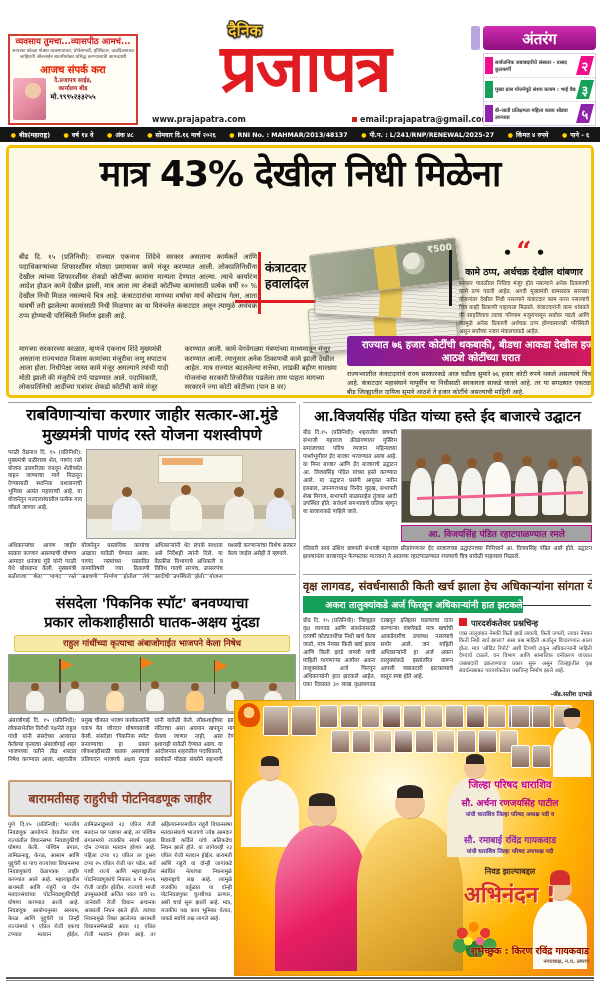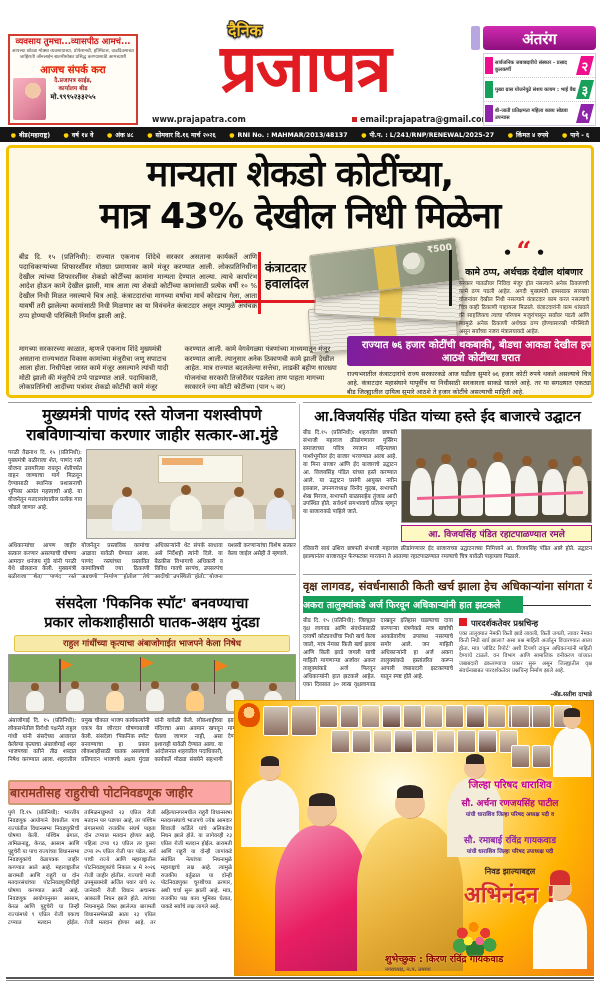--- a/index.html
+++ b/index.html
@@ -89,43 +89,43 @@
   .a1 .lc{width:74px;flex:0 0 auto;}
   .a1 .photo{flex:1;height:88px;margin-left:4px;}
   .a1 .bcols{margin-top:3px;column-count:4;column-gap:5px;height:42px;overflow:hidden;}
   
   .a2{left:303px;top:402px;width:289px;border-top:1px solid #999;padding-top:3px;}
   .a2 .hl1{font-size:14px;white-space:nowrap;overflow:hidden;}
   .a2 .row{display:flex;margin-top:4px;}
   .a2 .lc{width:94px;flex:0 0 auto;}
   .a2 .pr{flex:1;margin-left:4px;}
   .a2 .photo{height:92px;}
-  .a2 .cap{margin-top:2px;background:#fef9c3;border:1.5px solid #b4108f;color:#8e0f7e;font-weight:800;font-size:9px;text-align:center;padding:1px 10px;}
+  .a2 .cap{margin-top:2px;background:#a3a3a3;border:1.5px solid #b4108f;color:#8e0f7e;font-weight:800;font-size:9px;text-align:center;padding:1px 10px;}
   .a2 .below{margin-top:3px;height:30px;overflow:hidden;}
   
   .a3{left:8px;top:574px;width:288px;border-top:1px solid #999;padding-top:19px;}
   .a3 .hl1{font-size:14.5px;line-height:1.3;}
   .a3 .sub{margin:3px 6px 2px;background:#f7eaa8;border:1px solid #e2c449;color:#8a1a0f;font-weight:800;font-size:8.6px;text-align:center;border-radius:2px;padding:1.5px 0;}
   .a3 .photo{height:58px;}
   .a3 .bcols{margin-top:3px;column-count:4;column-gap:5px;height:86px;overflow:hidden;}
   
   .a4{left:303px;top:574px;width:289px;border-top:1px solid #999;padding-top:3px;}
   .a4 .hl1{font-size:11.3px;white-space:nowrap;overflow:hidden;color:#4a2408;}
-  .a4 .sub{margin-top:3px;width:76%;background:#17a05a;color:#fff;font-weight:800;font-size:9.3px;text-align:left;padding:2px 0;position:relative;}
+  .a4 .sub{margin-top:3px;width:76%;background:#17a05a;color:#fff;font-weight:800;font-size:9.3px;text-align:right;padding:2px 0;position:relative;}
   .a4 .sub::after{content:"";position:absolute;left:100%;top:50%;width:68px;height:1.5px;background:#333;}
   .a4 .row{display:flex;margin-top:4px;}
   .a4 .bcols{width:150px;flex:0 0 auto;column-count:2;column-gap:5px;height:82px;overflow:hidden;}
   .a4 .pbox{flex:1;margin-left:6px;}
   .a4 .pbt{font-size:8.3px;font-weight:900;color:#222;}
   .a4 .pbt::before{content:"";display:inline-block;width:8px;height:8px;background:#e01b22;margin-right:4px;}
   .a4 .pbb{font-size:5.3px;line-height:1.4;color:#333;text-align:justify;margin-top:2px;height:60px;overflow:hidden;}
   .a4 .pby{font-size:6px;font-weight:800;color:#222;text-align:right;}
   
   .a5{left:8px;top:780px;width:224px;}
-  .a5 .hbox{border:2px solid #c99d6f;background:#fca5a5;color:#8c3a20;font-size:12.3px;font-weight:900;text-align:left;padding:2px 0;border-radius:2px;}
+  .a5 .hbox{border:2px solid #c99d6f;background:#e5e5e5;color:#8c3a20;font-size:12.3px;font-weight:900;text-align:center;padding:8px 0;border-radius:2px;}
   .a5 .bcols{margin-top:4px;column-count:3;column-gap:5px;height:158px;overflow:hidden;font-size:5.4px;line-height:1.45;}
   
   .advert{position:absolute;left:234px;top:700px;width:358px;height:274px;overflow:hidden;border:1px solid #d99800;
      background:radial-gradient(circle at 45% 32%,#fffde8 0%,#ffe082 32%,#ffb300 66%,#f57f17 100%);}
   .hsrow{position:absolute;display:flex;gap:2px;}
   .hs{width:17px;height:21px;border:1px solid #fff;border-radius:2px;background:linear-gradient(#cfc4b6,#8d6e63);}
   .hs:nth-child(3n){background:linear-gradient(#e8d5b5,#a1887f);}
   .hs:nth-child(4n){background:linear-gradient(#d7ccc8,#6d4c41);}
   .hs.big{width:24px;height:28px;}
   .ganesh{position:absolute;left:3px;top:2px;width:22px;height:24px;border-radius:50% 50% 40% 40%;background:radial-gradient(circle at 50% 40%,#ffcc80 0 30%,#e65100 31%);}
@@ -137,21 +137,21 @@
   .adtext{position:absolute;left:196px;top:76px;width:158px;text-align:center;}
   .adtext .org{color:#c400ab;font-weight:900;font-size:10px;text-shadow:0 0 2px #fff176,0 0 4px #fff;}
   .adtext .n1{color:#b4008f;font-weight:900;font-size:9px;margin-top:5px;}
   .adtext .s1,.adtext .s2{color:#4a148c;font-size:5.6px;font-weight:700;margin-top:1px;}
   .adtext .n2{color:#8e24aa;font-weight:900;font-size:9px;margin-top:15px;}
   .adtext .l1{color:#3e2723;font-weight:800;font-size:8px;margin-top:10px;}
   .adtext .l2{color:#b71c1c;font-weight:900;font-size:14px;margin-top:1px;}
   .adtext .l3{color:#d32f2f;font-weight:900;font-size:22px;margin-top:2px;text-shadow:1px 1px 0 #fff3c0;}
   .bouquet{position:absolute;left:218px;top:216px;width:46px;height:40px;
      background:radial-gradient(circle at 20% 40%,#e53935 0 12%,transparent 13%),radial-gradient(circle at 45% 25%,#fb8c00 0 12%,transparent 13%),radial-gradient(circle at 70% 40%,#e53935 0 12%,transparent 13%),radial-gradient(circle at 33% 60%,#ffeb3b 0 11%,transparent 12%),radial-gradient(circle at 58% 60%,#f06292 0 11%,transparent 12%),radial-gradient(circle at 48% 82%,#2e7d32 0 22%,transparent 23%),radial-gradient(circle at 80% 70%,#43a047 0 14%,transparent 15%),radial-gradient(circle at 15% 72%,#43a047 0 14%,transparent 15%);}
-  .adfoot{position:absolute;left:150px;bottom:2px;width:204px;text-align:left;}
+  .adfoot{position:absolute;left:150px;bottom:10px;width:204px;text-align:right;}
   .adfoot .f1{color:#8b0000;font-weight:900;font-size:9.5px;text-shadow:0 0 2px #ffe082;}
   .adfoot .f2{color:#6d4c41;font-weight:700;font-size:5.2px;}
   .footline{position:absolute;left:6px;top:977px;width:588px;border-top:2px solid #555;}
   .footline::after{content:"";position:absolute;left:0;top:1px;width:100%;border-top:1px solid #888;}
 </style>
 </head>
 <body>
 
 <div class="page">
 
@@ -197,21 +197,20 @@
     <span>अंक ४८</span>
     <span>सोमवार दि.१६ मार्च २०२६</span>
     <span>RNI No. : MAHMAR/2013/48137</span>
     <span>पी.प. : L/241/RNP/RENEWAL/2025-27</span>
     <span>किंमत ४ रुपये</span>
     <span>पाने - ६</span>
   </div>
 
   <div class="lead">
     <div class="h1">
-      <div>मान्यता शेकडो कोटींच्या,</div>
       <div>मात्र 43% देखील निधी मिळेना</div>
     </div>
     <div class="intro j">बीड दि. १५ (प्रतिनिधी): राज्यात एकनाथ शिंदेचे सरकार असताना कार्यकर्ते आणि पदाधिकाऱ्यांच्या शिफारशींवर मोठ्या प्रमाणावर कामे मंजूर करण्यात आली. लोकप्रतिनिधींना देखील त्यांच्या शिफारशींवर शेकडो कोटींच्या कामांना मान्यता देण्यात आल्या. त्याचे कार्यारंभ आदेश होऊन कामे देखील झाली, मात्र आता त्या शेकडो कोटींच्या कामांसाठी प्रत्येक वर्षी १० % देखील निधी मिळत नसल्याचे चित्र आहे. कंत्राटदारांचा मागच्या वर्षाचा मार्च कोरडाच गेला, आता यावर्षी तरी झालेल्या कामांसाठी निधी मिळणार का या विवंचनेत कंत्राटदार असून त्यामुळे अर्थचक्र ठप्प होण्याची परिस्थिती निर्माण झाली आहे.</div>
     <div class="lead-label">
       <div>कंत्राटदार</div>
       <div>हवालदिल</div>
     </div>
     <div class="money">
       <div class="stack s1"></div>
       <div class="stack s2"></div>
@@ -222,30 +221,30 @@
     <div class="vline"></div>
     <div class="quote">
       <div class="qdots"><span class="qmark">“</span></div>
       <div class="qtitle">कामे ठप्प, अर्थचक्र देखील थांबणार</div>
       <div class="qbody">सरकार पातळीवर निविदा मंजूर होत नसल्याने अनेक ठिकाणची कामे ठप्प पडली आहेत. अगदी मुख्यमंत्री ग्रामसडक सारख्या योजनांवर देखील निधी नसल्याने कंत्राटदार काम करत नसल्याचे चित्र काही ठिकाणी पाहायला मिळाले. कंत्राटदारांनी काम थांबवले की साहजिकच त्याचा परिणाम मजुरांपासून सर्वांवर पडतो आणि त्यामुळे अनेक ठिकाणी अर्थचक्र ठप्प होण्यासारखी परिस्थिती असून सर्वांच्या नजरा मंत्रालयाकडे आहेत.</div>
     </div>
     <div class="hl">राज्यात ७६ हजार कोटींची थकबाकी, बीडचा आकडा देखील हजार आठशे कोटींच्या घरात</div>
     <div class="hlb j">राज्यभरातील कंत्राटदारांचे राज्य सरकारकडे आज घडीला सुमारे ७६ हजार कोटी रुपये थकले असल्याचे चित्र आहे. कंत्राटदार महासंघाने यापूर्वीच या निधीसाठी सरकारला साकडे घातले आहे. तर या सगळ्यात एकट्या बीड जिल्ह्यातील दायित्व सुमारे आठशे ते हजार कोटींचे असल्याची माहिती आहे.</div>
     <div class="cols2">
       <span>मागच्या सरकारच्या काळात, म्हणजे एकनाथ शिंदे मुख्यमंत्री असताना राज्यभरात विकास कामांच्या मंजुरीचा जणू सपाटाच आला होता. निधीपेक्षा जास्त कामे मंजूर असल्याने त्यांची यादी मोठी झाली की मंजुरीचे टप्पे पाडण्यात आले. पदाधिकारी, लोकप्रतिनिधी आदींच्या पत्रांवर शेकडो कोटींची कामे मंजूर करण्यात आली.</span>
-      <span>कामे वेगवेगळ्या यंत्रणांच्या माध्यमातून मंजूर करण्यात आली. त्यानुसार अनेक ठिकाणची कामे झाली देखील आहेत. मात्र राज्यात बदललेल्या सत्तेचा, लाडकी बहीण सारख्या योजनांचा सरकारी तिजोरीवर पडलेला ताण पाहता मागच्या सरकारने ज्या कोटी कोटींच्या     (पान ५ वर)</span>
+      <span>कामे वेगवेगळ्या यंत्रणांच्या माध्यमातून मंजूर करण्यात आली. त्यानुसार अनेक ठिकाणची कामे झाली देखील आहेत. मात्र राज्यात बदललेल्या सत्तेचा, लाडकी बहीण सारख्या योजनांचा सरकारी तिजोरीवर पडलेला ताण पाहता मागच्या सरकारने ज्या कोटी कोटींच्या     (पान 8 वर)</span>
     </div>
   </div>
 
   <div class="vdiv"></div>
 
   <div class="art a1">
     <div class="hl1">
+      <div>राबविणाऱ्यांचा करणार जाहीर सत्कार-आ.मुंडे</div>
       <div>मुख्यमंत्री पाणंद रस्ते योजना यशस्वीपणे</div>
-      <div>राबविणाऱ्यांचा करणार जाहीर सत्कार-आ.मुंडे</div>
     </div>
     <div class="row">
       <div class="lc smalltxt j">परळी वैद्यनाथ दि. १५ (प्रतिनिधी): मुख्यमंत्री बळीराजा शेत, पाणंद रस्ते योजना उत्तमरित्या राबवून शेतीपर्यंत वाहन जाण्याचा मार्ग मिळवून देण्यासाठी स्थानिक प्रशासनाची भूमिका अत्यंत महत्त्वाची आहे. या योजनेतून मतदारसंघातील प्रत्येक गाव जोडले जाणार आहे.</div>
       <div class="photo photo-meeting">
         <div class="fig" style="left:12%;top:42%;width:30px;height:44px;">
             <div class="hd"></div>
             <div class="bd" style="background:#eef0f4;"></div>
           </div>
         <div class="fig" style="left:40%;top:40%;width:32px;height:46px;">
             <div class="hd"></div>

